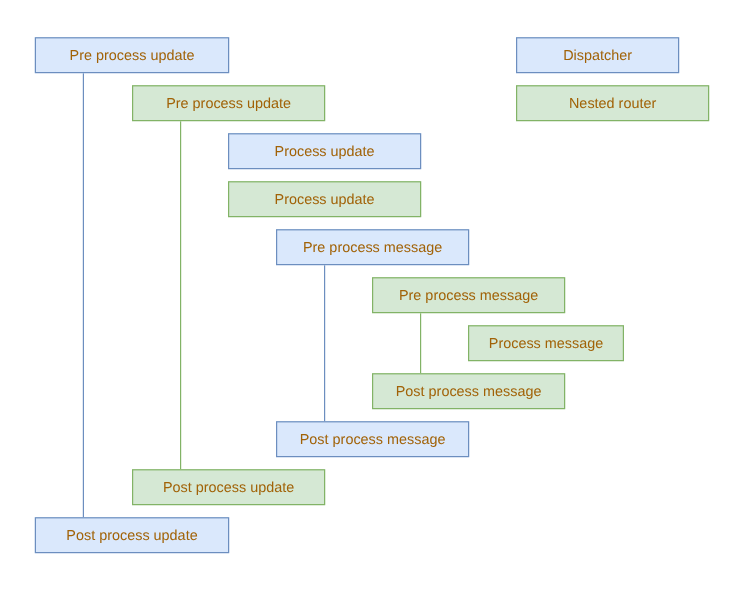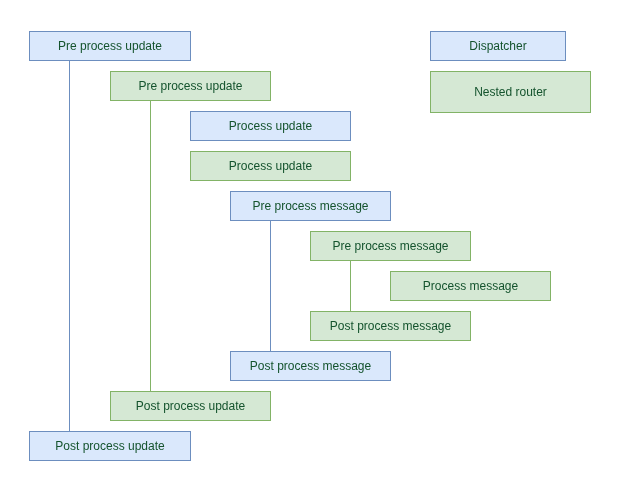--- a/index.html
+++ b/index.html
@@ -20,21 +20,21 @@
     background: #ffffff;
   }
   .node {
     position: absolute;
     box-sizing: border-box;
     display: flex;
     align-items: center;
     justify-content: center;
     font-size: 12px;
     line-height: 14px;
-    color: #14532d;
+    color: #a16207;
     text-align: center;
     border-width: 1px;
     border-style: solid;
     white-space: nowrap;
     z-index: 2;
   }
   .node.blue {
     background: #dae8fc;
     border-color: #6c8ebf;
   }
@@ -60,20 +60,20 @@
     <div class="edge blue" style="left: 69px; top: 61px; width: 1px; height: 371px;"></div>
     <div class="edge green" style="left: 150px; top: 101px; width: 1px; height: 291px;"></div>
     <div class="edge blue" style="left: 270px; top: 221px; width: 1px; height: 131px;"></div>
     <div class="edge green" style="left: 350px; top: 261px; width: 1px; height: 51px;"></div>
     <div class="node blue" style="left: 29px; top: 31px; width: 162px; height: 30px;">Pre process update</div>
     <div class="node green" style="left: 110px; top: 71px; width: 161px; height: 30px;">Pre process update</div>
     <div class="node blue" style="left: 190px; top: 111px; width: 161px; height: 30px;">Process update</div>
     <div class="node green" style="left: 190px; top: 151px; width: 161px; height: 30px;">Process update</div>
     <div class="node blue" style="left: 230px; top: 191px; width: 161px; height: 30px;">Pre process message</div>
     <div class="node green" style="left: 310px; top: 231px; width: 161px; height: 30px;">Pre process message</div>
-    <div class="node green" style="left: 390px; top: 271px; width: 161px; height: 30px;">Process message</div>
+    <div class="node green" style="left: 390px; top: 271px; width: 130px; height: 30px;">Process message</div>
     <div class="node green" style="left: 310px; top: 311px; width: 161px; height: 30px;">Post process message</div>
     <div class="node blue" style="left: 230px; top: 351px; width: 161px; height: 30px;">Post process message</div>
     <div class="node green" style="left: 110px; top: 391px; width: 161px; height: 30px;">Post process update</div>
     <div class="node blue" style="left: 29px; top: 431px; width: 162px; height: 30px;">Post process update</div>
     <div class="node blue" style="left: 430px; top: 31px; width: 136px; height: 30px;">Dispatcher</div>
-    <div class="node green" style="left: 430px; top: 71px; width: 161px; height: 42px;">Nested router</div>
+    <div class="node green" style="left: 430px; top: 71px; width: 161px; height: 30px;">Nested router</div>
   </div>
 
 </body></html>

